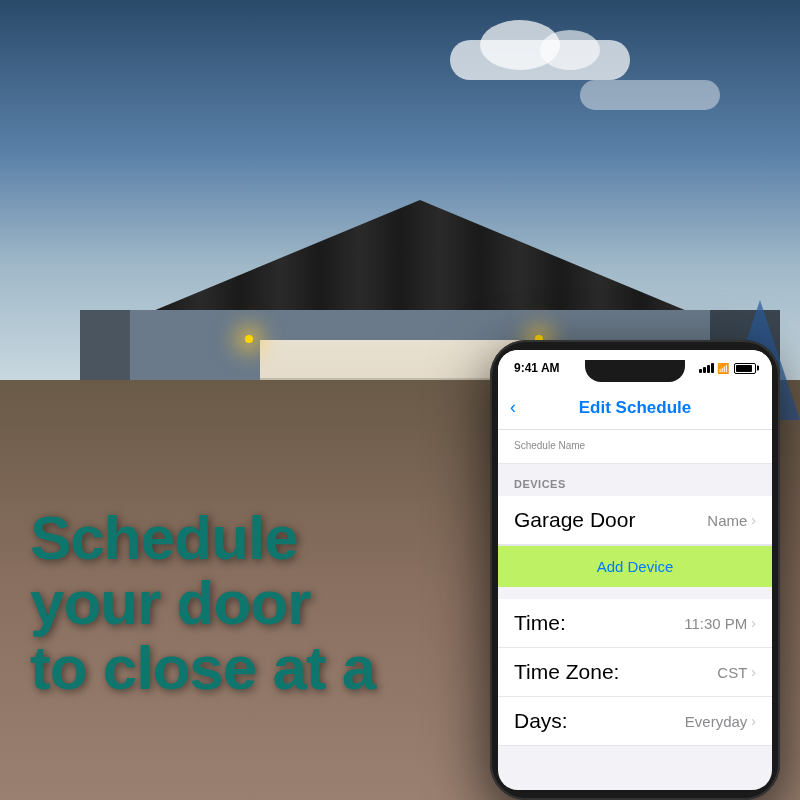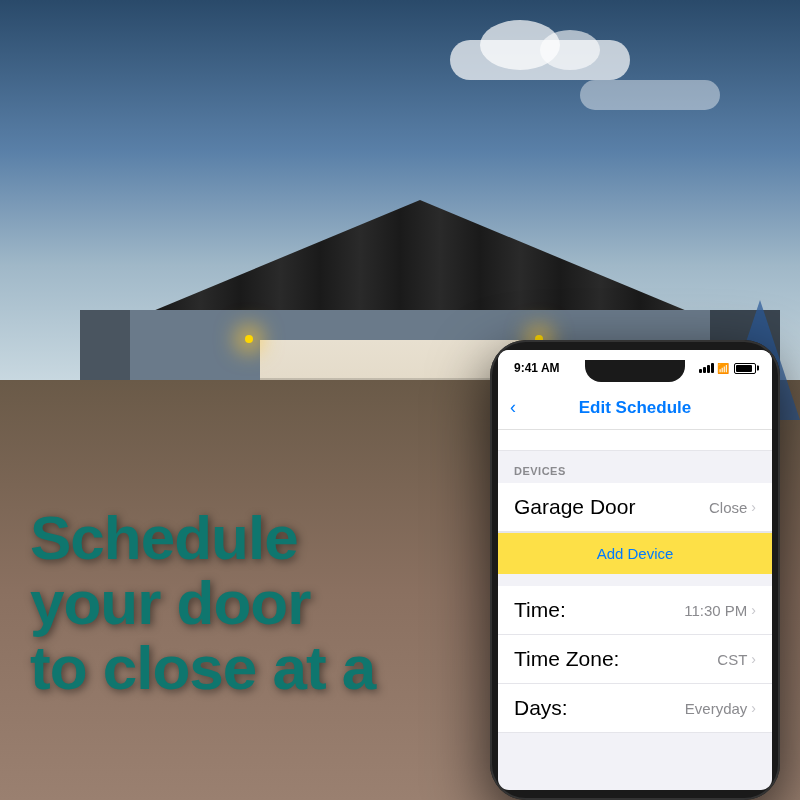--- a/index.html
+++ b/index.html
@@ -240,21 +240,21 @@
       box-shadow: 0 20px 60px rgba(0,0,0,0.7), inset 0 0 0 2px #333;
     }
 
     
     .phone-screen {
       position: absolute;
       top: 10px; left: 8px;
       width: calc(100% - 16px);
       height: calc(100% - 20px);
       background: #f2f2f7;
-      border-radius: 11px;
+      border-radius: 20px;
       overflow: hidden;
     }
 
     
     .phone-notch {
       position: absolute;
       top: 10px; left: 50%;
       transform: translateX(-50%);
       width: 100px;
       height: 22px;
@@ -384,21 +384,21 @@
       color: #8a8a8e;
       font-size: 15px;
     }
 
     .chevron {
       color: #c7c7cc;
       font-size: 14px;
     }
 
     .add-device-btn {
-      background: #fde047;
+      background: #bef264;
       display: flex;
       align-items: center;
       justify-content: center;
       padding: 12px 16px;
       border-top: 1px solid #e5e5ea;
       cursor: pointer;
     }
 
     .add-device-text {
       font-size: 15px;
@@ -512,28 +512,29 @@
       </div>
 
       <div class="nav-bar">
         <span class="nav-back">‹</span>
         <span class="nav-title">Edit Schedule</span>
       </div>
 
       <div class="form-content">
 
         <div class="form-field">
+          <div class="form-field-label">Schedule Name</div>
         </div>
 
         <div class="section-header">DEVICES</div>
 
         <div class="list-row">
           <span class="list-row-label">Garage Door</span>
           <div class="list-row-right">
-            <span>Close</span>
+            <span>Name</span>
             <span class="chevron">›</span>
           </div>
         </div>
 
         <div class="add-device-btn">
           <span class="add-device-text">Add Device</span>
         </div>
 
         <div class="divider"></div>
 

